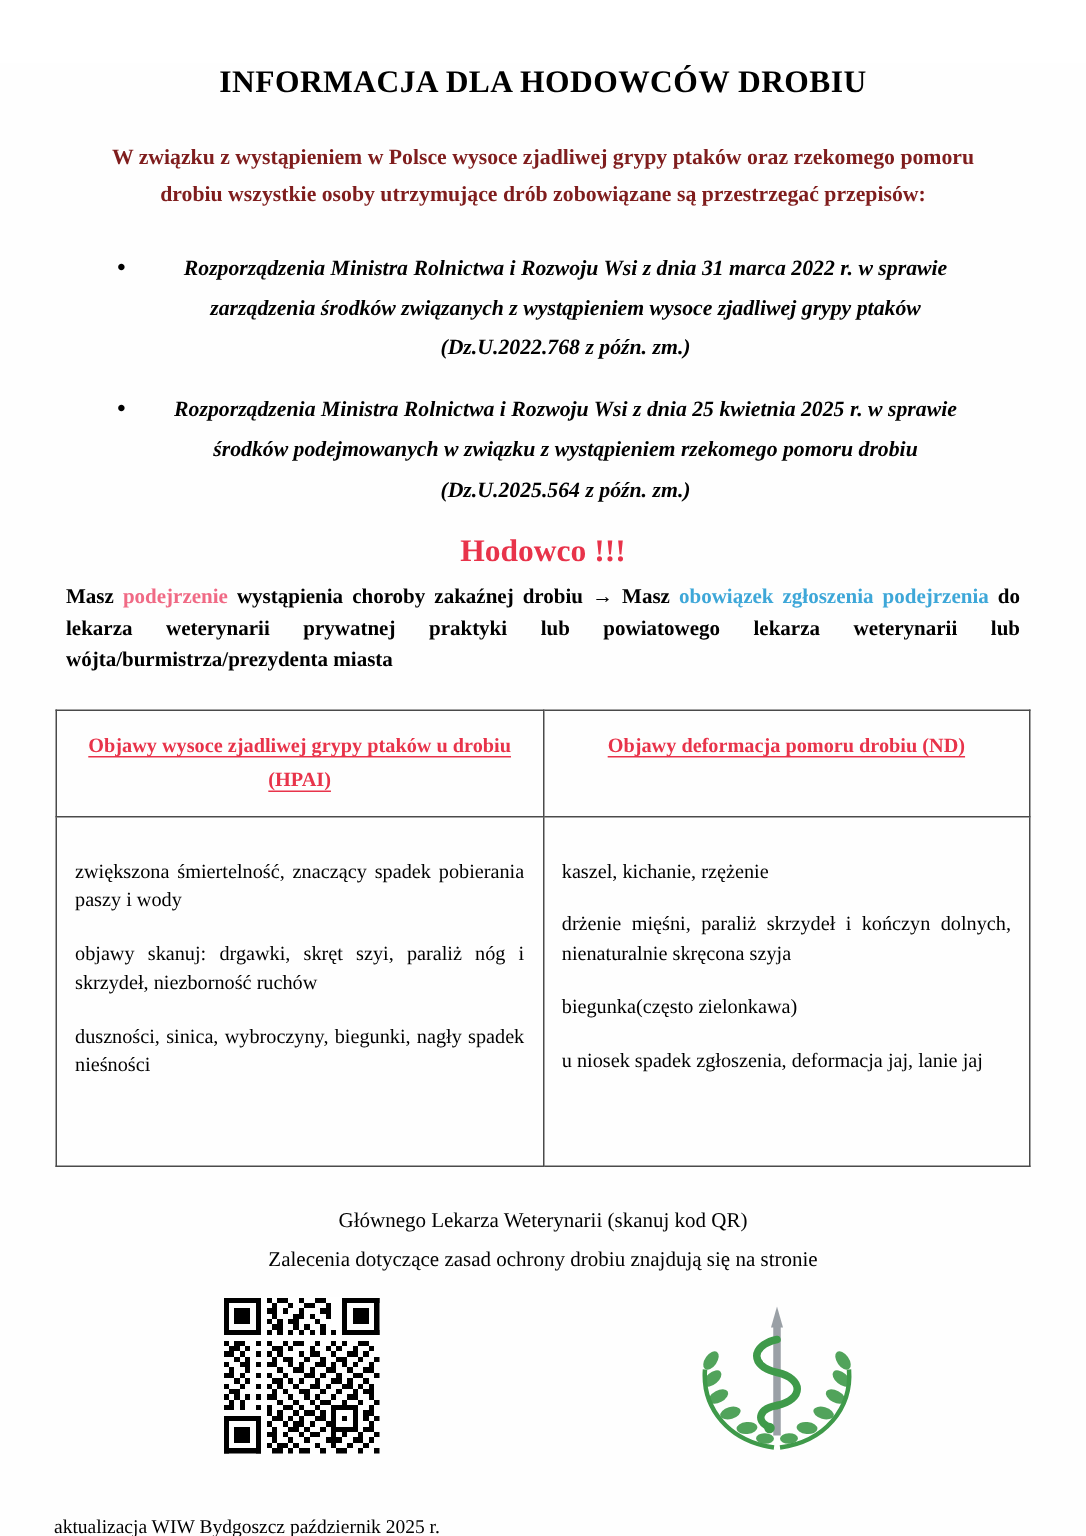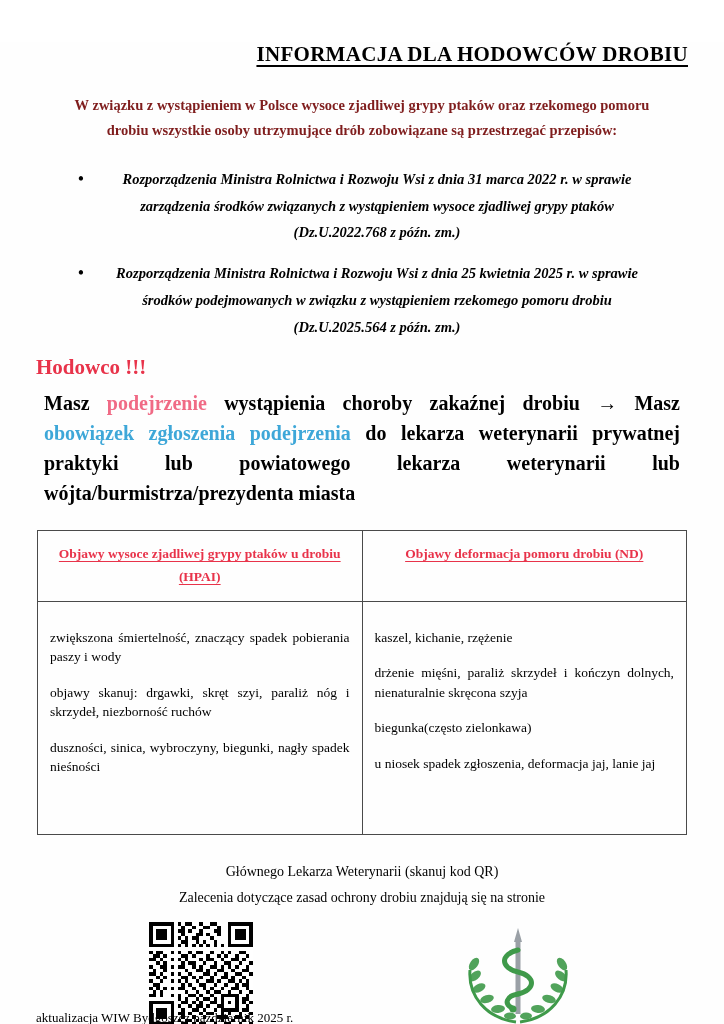--- a/index.html
+++ b/index.html
@@ -19,26 +19,25 @@
     position: relative;
     width: 724px;
     height: 1024px;
     background: #fefefe;
     box-sizing: border-box;
     padding: 0 36px;
   }
 
   
   .doc-title {
-    text-align: right;
+    text-align: center;
     font-weight: bold;
     font-size: 21px;
     letter-spacing: 0.3px;
     margin-top: 42px;
-    text-decoration: underline;
     text-underline-offset: 4px;
   }
 
   
   .intro {
     color: #7f1d1d;
     font-weight: bold;
     text-align: center;
     font-size: 14.5px;
     line-height: 1.75;
@@ -63,31 +62,32 @@
   .reg-item .bullet {
     position: absolute;
     left: -22px;
     top: 0;
     font-size: 16px;
     line-height: 1.65;
   }
 
   
   .hodowco {
+    text-align: center;
     color: #e8334a;
     font-weight: bold;
     font-size: 21px;
     margin-top: 14px;
     margin-bottom: 8px;
   }
 
   
   .warn {
     font-weight: bold;
-    font-size: 20px;
+    font-size: 14px;
     line-height: 1.5;
     margin: 0 8px;
     text-align: justify;
   }
   .warn .pink {
     color: #f06a85;
   }
   .warn .blue {
     color: #3ea7d8;
   }

